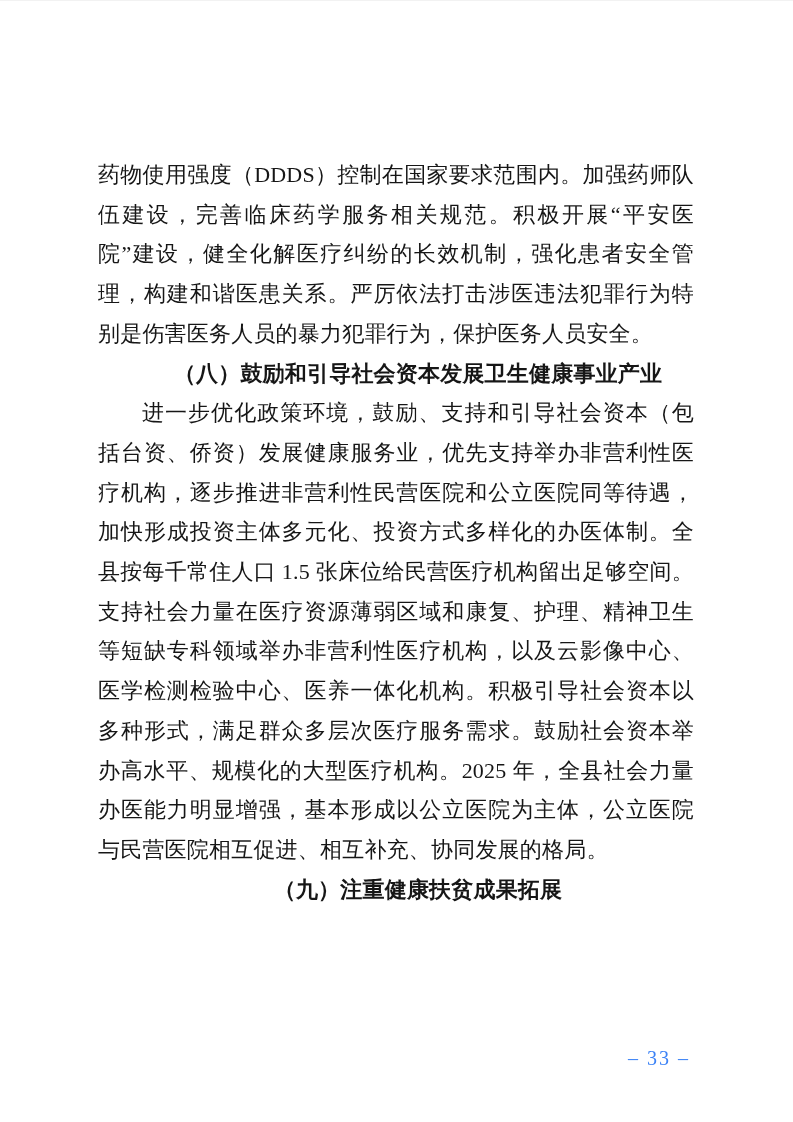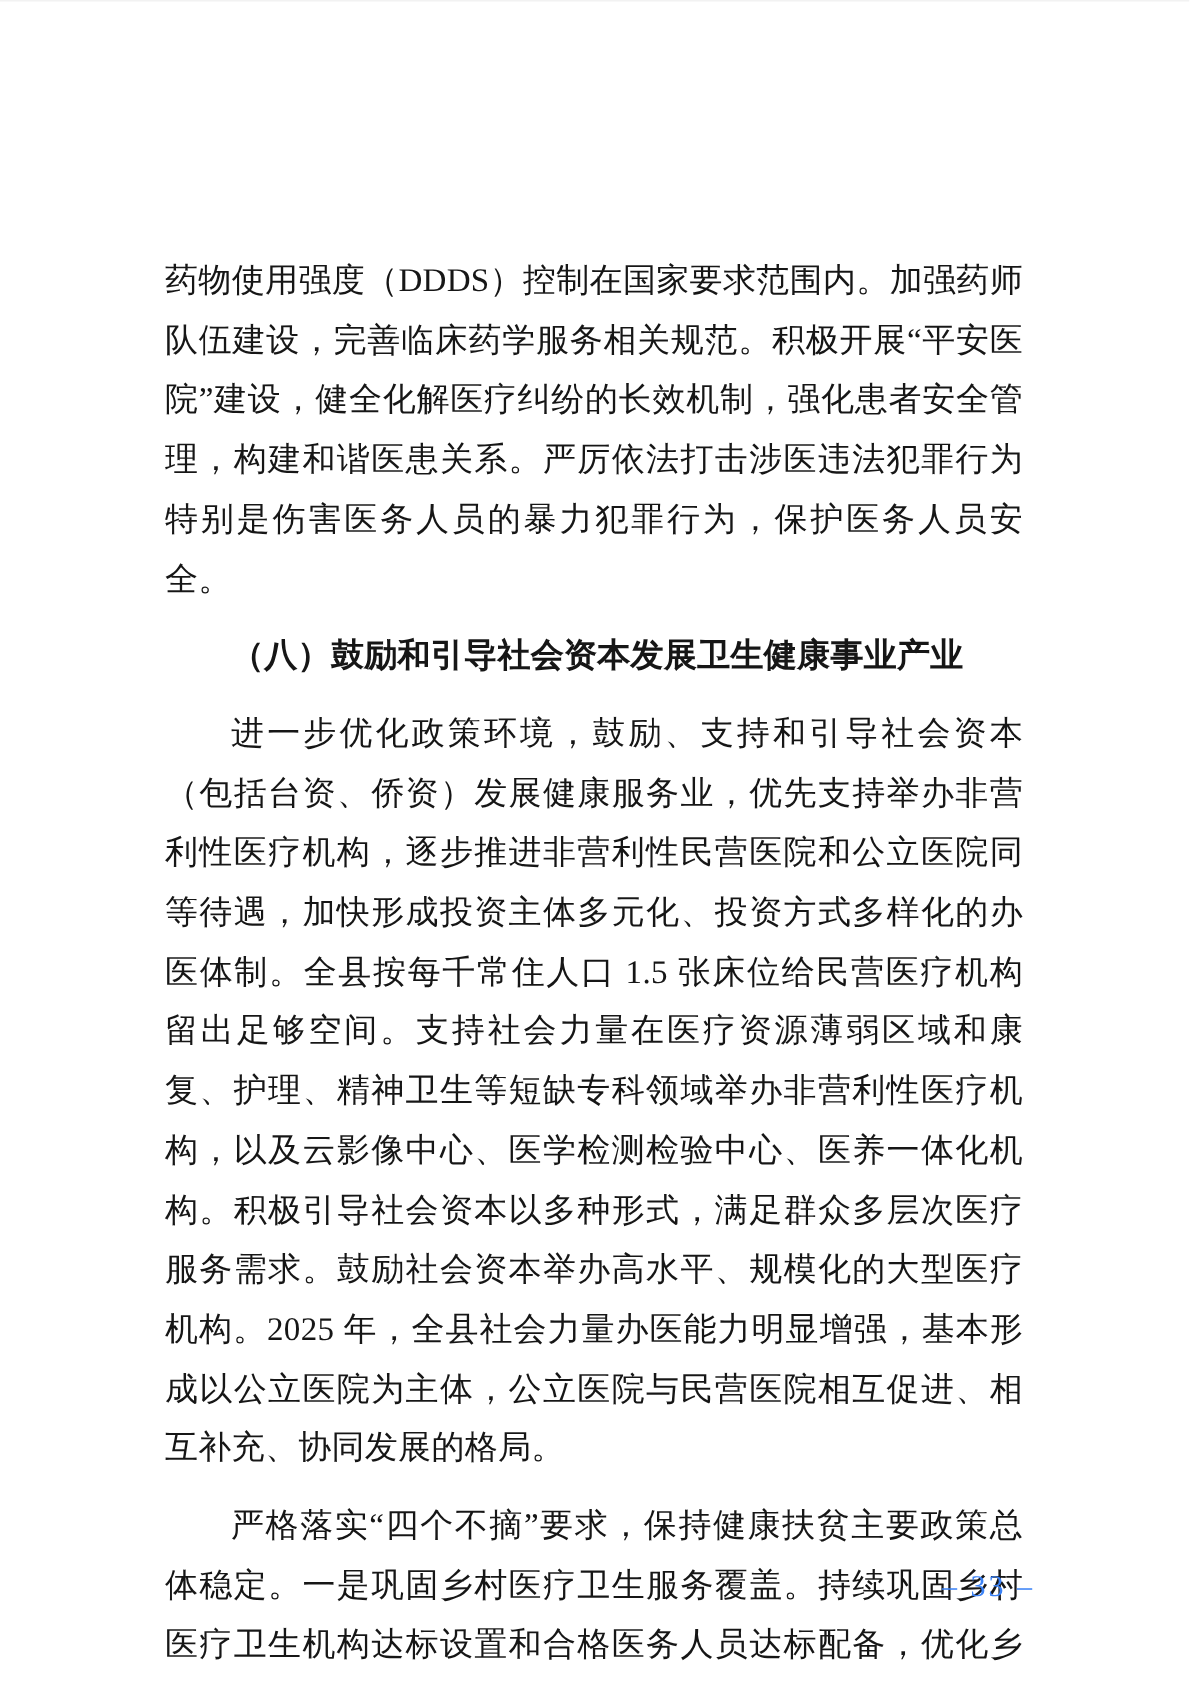--- a/index.html
+++ b/index.html
@@ -26,36 +26,36 @@
     left: 98px;
     top: 154px;
     width: 596px;
     font-size: 22px;
     line-height: 39.7px;
     text-align: justify;
     text-justify: inter-ideograph;
     letter-spacing: 0.2px;
   }
   .doc-content p, .doc-content h3 {
-    margin: 12px;
+    margin: 0;
     padding: 0;
     font-size: 22px;
     line-height: 39.7px;
   }
   .body-para {
     font-weight: normal;
     text-indent: 2em;
   }
   .body-para.no-indent {
     text-indent: 0;
   }
   .section-heading {
     font-weight: bold;
     text-indent: 2em;
-    text-align: left;
+    text-align: center;
   }
   .page-number {
     position: absolute;
     top: 1046px;
     right: 103px;
     font-size: 20px;
     letter-spacing: 2px;
     color: #3b82f6;
     font-family: "Liberation Serif", "DejaVu Serif", serif;
   }
@@ -66,20 +66,20 @@
 <div class="page">
 
   <div class="doc-content">
 
     <p class="body-para no-indent">药物使用强度（DDDS）控制在国家要求范围内。加强药师队伍建设，完善临床药学服务相关规范。积极开展“平安医院”建设，健全化解医疗纠纷的长效机制，强化患者安全管理，构建和谐医患关系。严厉依法打击涉医违法犯罪行为特别是伤害医务人员的暴力犯罪行为，保护医务人员安全。</p>
 
     <h3 class="section-heading">（八）鼓励和引导社会资本发展卫生健康事业产业</h3>
 
     <p class="body-para">进一步优化政策环境，鼓励、支持和引导社会资本（包括台资、侨资）发展健康服务业，优先支持举办非营利性医疗机构，逐步推进非营利性民营医院和公立医院同等待遇，加快形成投资主体多元化、投资方式多样化的办医体制。全县按每千常住人口 1.5 张床位给民营医疗机构留出足够空间。支持社会力量在医疗资源薄弱区域和康复、护理、精神卫生等短缺专科领域举办非营利性医疗机构，以及云影像中心、医学检测检验中心、医养一体化机构。积极引导社会资本以多种形式，满足群众多层次医疗服务需求。鼓励社会资本举办高水平、规模化的大型医疗机构。2025 年，全县社会力量办医能力明显增强，基本形成以公立医院为主体，公立医院与民营医院相互促进、相互补充、协同发展的格局。</p>
 
+    <h3 class="section-heading">（九）注重健康扶贫成果拓展</h3>
 
-    <p class="body-para">严格落实“四个不摘”要求，保持健康扶贫主要政策总体稳定。一是巩固乡村医疗卫生服务覆盖。持续巩固乡村医疗卫生机构达标设置和合格医务人员达标配备，优化乡镇、行政村</p>
 
   </div>
 
   <div class="page-number">– 33 –</div>
 
 </div>
 
 </body></html>

